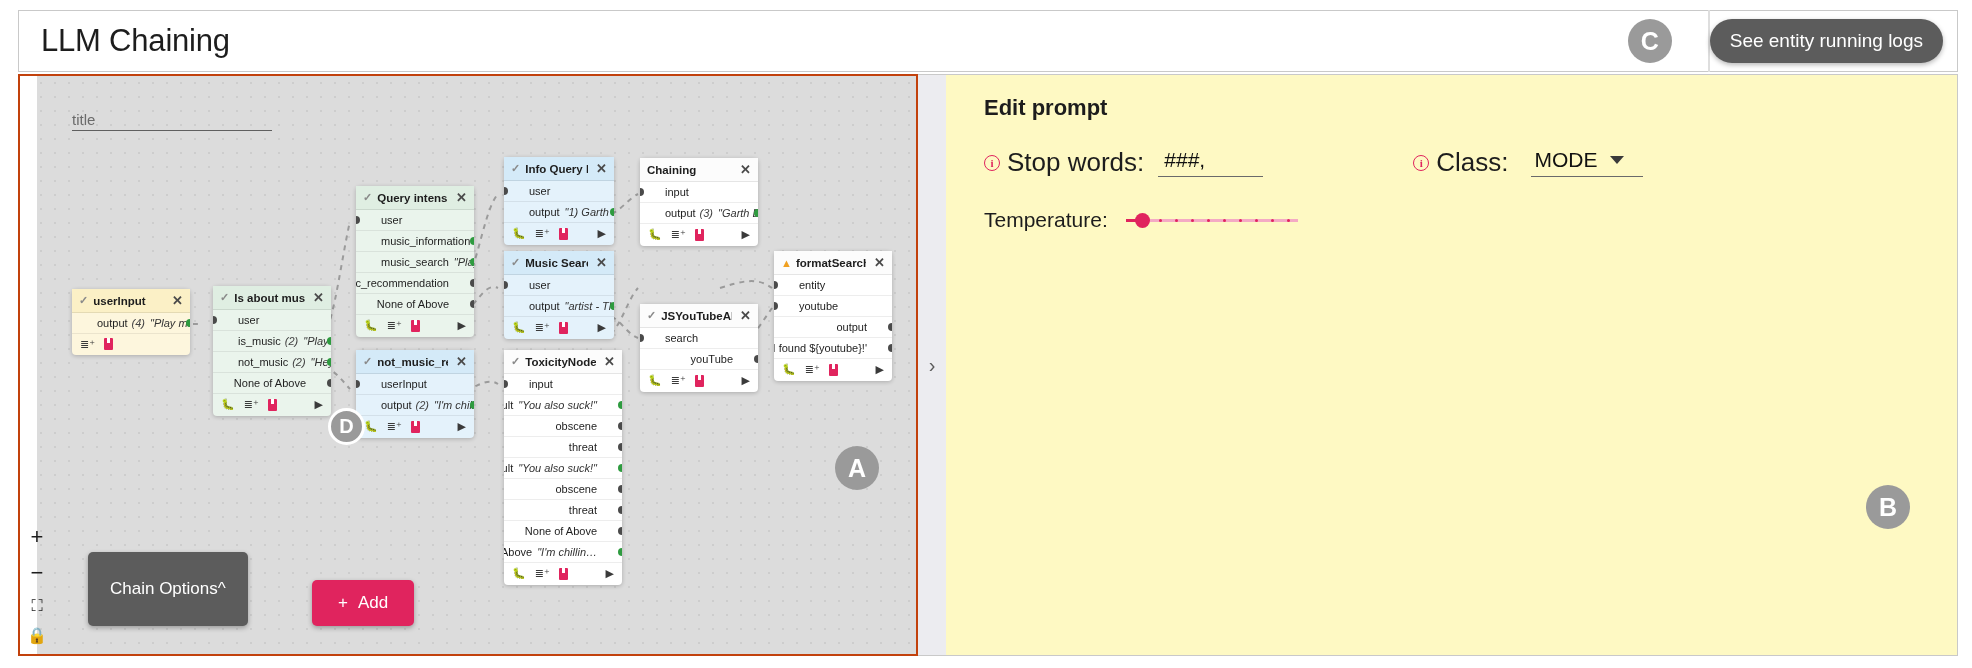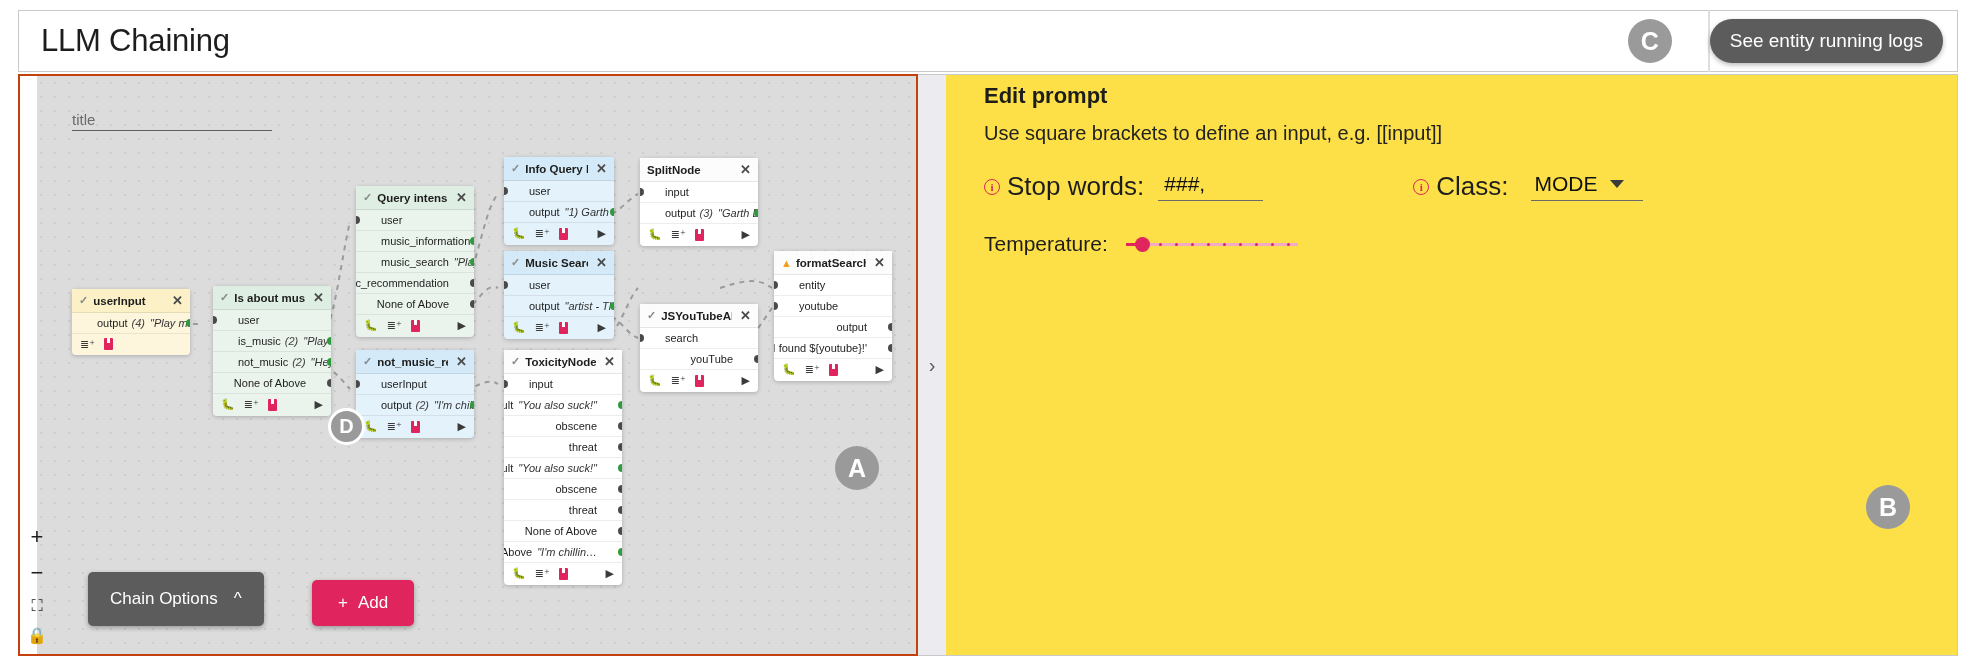--- a/index.html
+++ b/index.html
@@ -160,23 +160,23 @@
     display: flex; flex-direction: column; gap: 14px;
     z-index: 40;
   }
   .zt { font-size: 22px; color: #1d1d1d; cursor: pointer; line-height: 1; width: 24px; text-align:center; }
   .zt.small { font-size: 16px; }
 
   
   .chain-btn {
     position: absolute; left: 68px; bottom: 28px;
     background: #5c5c5c; color: #fff; border: none;
-    border-radius: 5px; padding: 17px 22px;
+    border-radius: 5px; padding: 27px 22px;
     font-size: 17px; font-family: "Liberation Sans", sans-serif;
-    display: flex; align-items: center; gap: 16px;
+    display: flex; align-items: center; 
     box-shadow: 0 2px 5px rgba(0,0,0,0.3); cursor: pointer;
     z-index: 40;
   }
   .add-btn {
     position: absolute; left: 292px; bottom: 28px;
     background: #e0245e; color: #fff; border: none;
     border-radius: 5px; padding: 13px 26px;
     font-size: 17px; font-family: "Liberation Sans", sans-serif;
     display: flex; align-items: center; gap: 10px;
     box-shadow: 0 2px 5px rgba(0,0,0,0.3); cursor: pointer;
@@ -208,22 +208,22 @@
     display: flex; align-items: center; justify-content: center;
     z-index: 20;
   }
   .collapse-strip .arrow { font-size: 20px; color: #5a5a5a; cursor: pointer; }
 
   
   .panel {
     position: absolute; left: 946px; top: 74px;
     width: 1012px; height: 582px;
     border: 1px solid #c9c9c9; border-left: none;
-    background: #fde047;
-    padding: 8px 28px 0 38px;
+    background: #fef9c3;
+    padding: 20px 28px 0 38px;
   }
   .panel h2 { font-size: 22px; font-weight: bold; color: #1d1d1d; margin-bottom: 13px; }
   .panel .hint { font-size: 20px; color: #222; margin-bottom: 12px; }
   .prompt-box {
     position: relative;
     background: #3c3c42; color: #e9e9ea;
     border-radius: 2px;
     width: 920px; height: 248px;
     padding: 18px 26px;
     font-family: "Liberation Mono", monospace;
@@ -448,21 +448,21 @@
         <div class="footer-row">
           <span class="ico">🐛</span>
           <span class="ico">≣⁺</span>
           <span class="ico-book"></span>
           <span class="ico-play sp">▶</span>
         </div>
       </div>
 
       <div class="node n-white" style="left:620px; top:82px; width:118px;">
         <div class="node-head">
-          <span class="ttl">SplitNode</span>
+          <span class="ttl">Chaining</span>
           <span class="x">✕</span>
         </div>
         <div class="row">
           <span class="port dark in"></span>
           <span class="key">input</span>
         </div>
         <div class="row">
           <span class="key">output</span>
           <span class="cnt">(3)</span>
           <span class="val">"Garth Brooks"…</span>
@@ -628,21 +628,20 @@
       <span class="zt small">🔒</span>
     </div>
   </div>
 
   <div class="collapse-strip">
     <span class="arrow">›</span>
   </div>
 
   <div class="panel">
     <h2>Edit prompt</h2>
-    <div class="hint">Use square brackets to define an input, e.g. [[input]]</div>
 
 
     <div class="ctrl-row">
       <div class="ctrl">
         <span class="info-i">i</span>
         <span class="ctrl-label">Stop words:</span>
         <span class="field-under">###,</span>
       </div>
       <div class="ctrl" style="margin-left:150px;">
         <span class="info-i">i</span>

